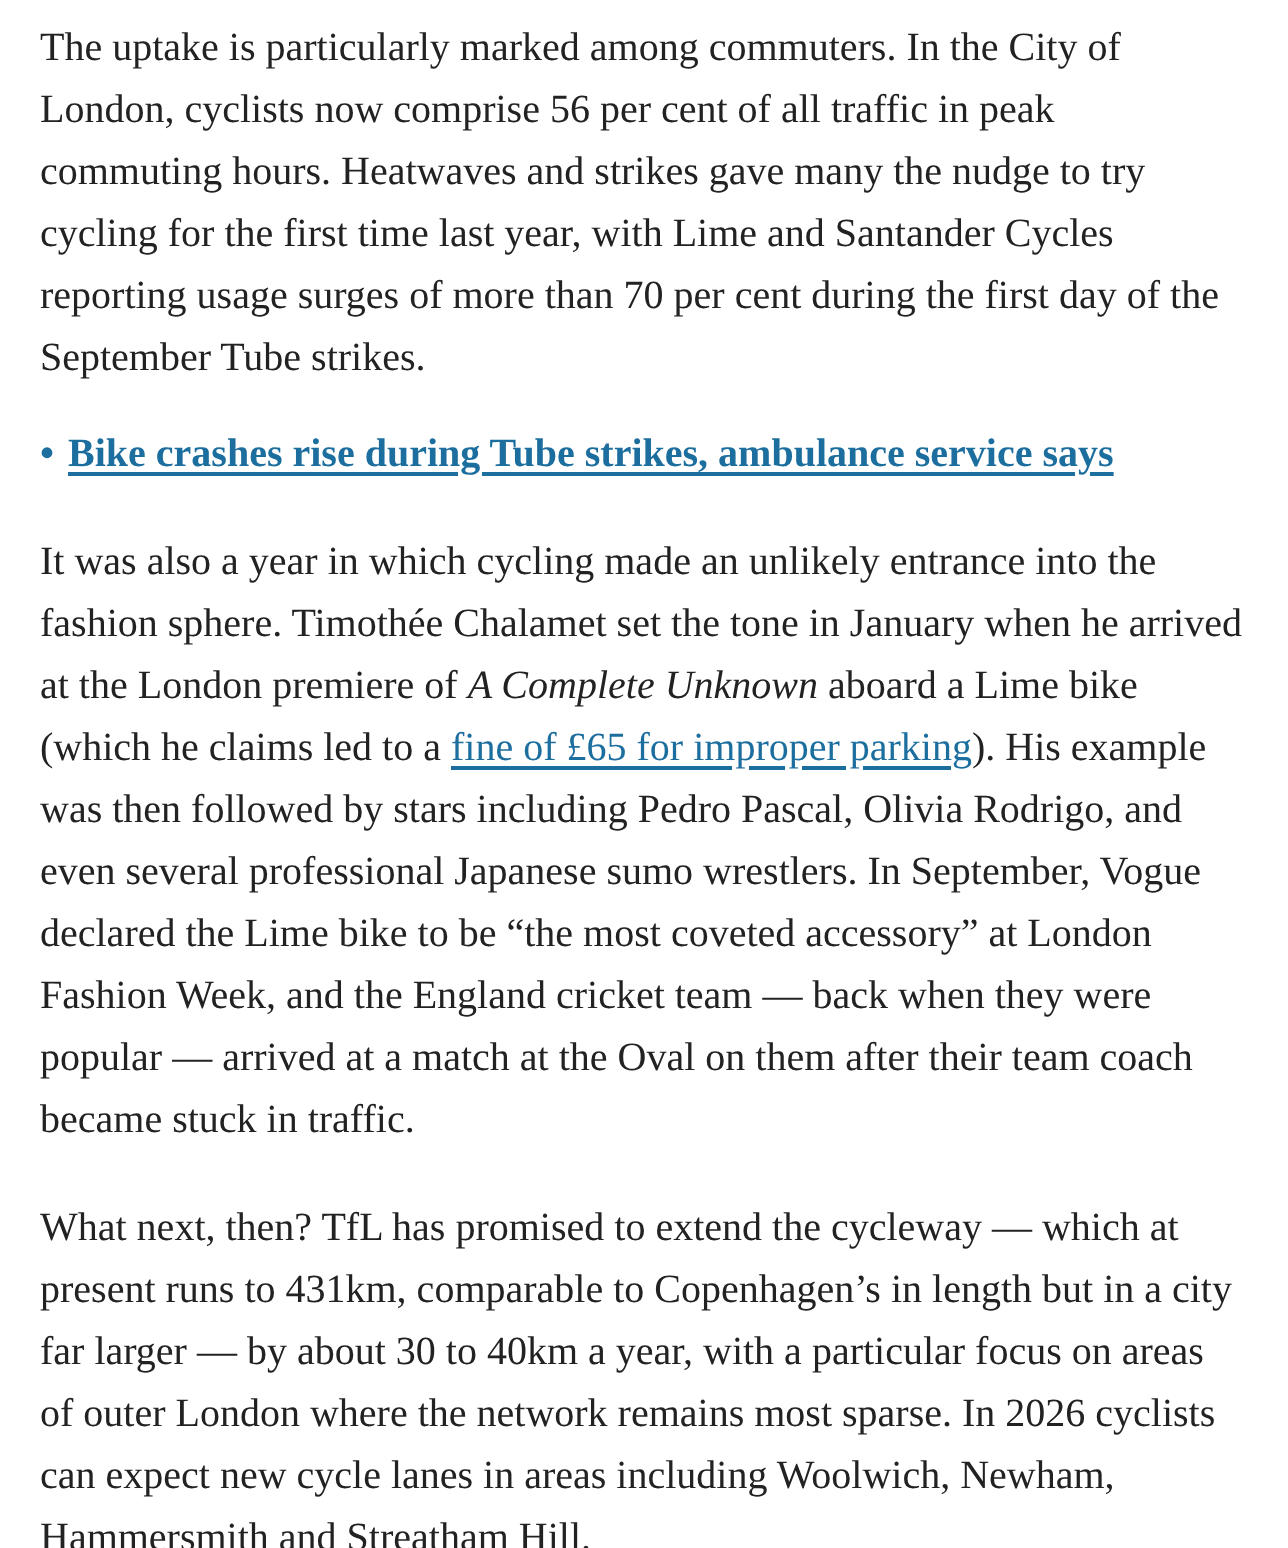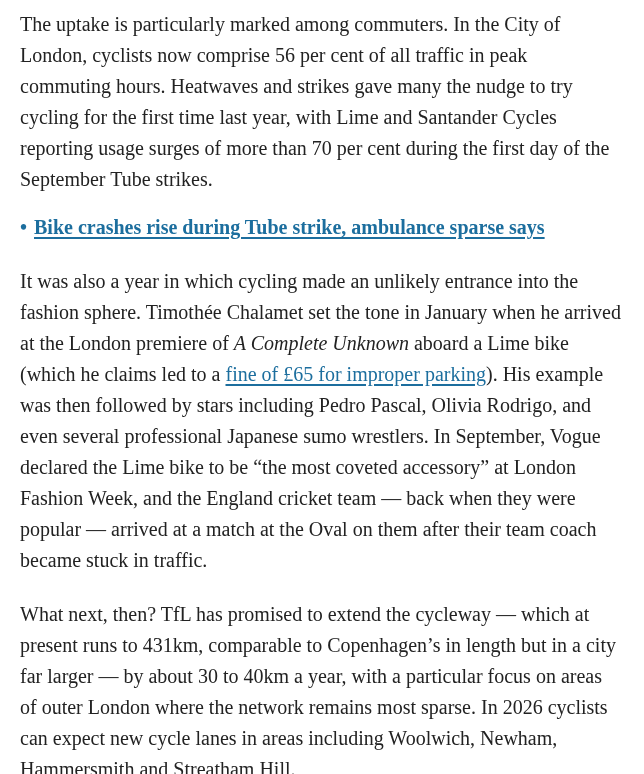--- a/index.html
+++ b/index.html
@@ -59,19 +59,19 @@
     font-style: italic;
   }
 </style>
 </head>
 <body>
 
 <div class="article">
   <p class="para"><span>The uptake is particularly marked among commuters. In the City of London, cyclists now comprise 56 per cent of all traffic in peak commuting hours. Heatwaves and strikes gave many the nudge to try cycling for the first time last year, with Lime and Santander Cycles reporting usage surges of more than 70 per cent during the first day of the September Tube strikes.</span></p>
 
   <p class="related">
-    <span class="bullet">•</span><a class="related-link" href="#">Bike crashes rise during Tube strike, ambulance sparse says</a>
+    <span class="bullet">•</span><a class="related-link" href="#">Bike crashes rise during Tube strikes, ambulance service says</a>
   </p>
 
   <p class="para gap-lg"><span>It was also a year in which cycling made an unlikely entrance into the fashion sphere. Timothée Chalamet set the tone in January when he arrived at the London premiere of </span><em>A Complete Unknown</em><span> aboard a Lime bike (which he claims led to a </span><a class="inline-link" href="#">fine of £65 for improper parking</a><span>). His example was then followed by stars including Pedro Pascal, Olivia Rodrigo, and even several professional Japanese sumo wrestlers. In September, Vogue declared the Lime bike to be “the most coveted accessory” at London Fashion Week, and the England cricket team — back when they were popular — arrived at a match at the Oval on them after their team coach became stuck in traffic.</span></p>
 
   <p class="para"><span>What next, then? TfL has promised to extend the cycleway — which at present runs to 431km, comparable to Copenhagen’s in length but in a city far larger — by about 30 to 40km a year, with a particular focus on areas of outer London where the network remains most sparse. In 2026 cyclists can expect new cycle lanes in areas including Woolwich, Newham, Hammersmith and Streatham Hill.</span></p>
 </div>
 
 </body></html>

